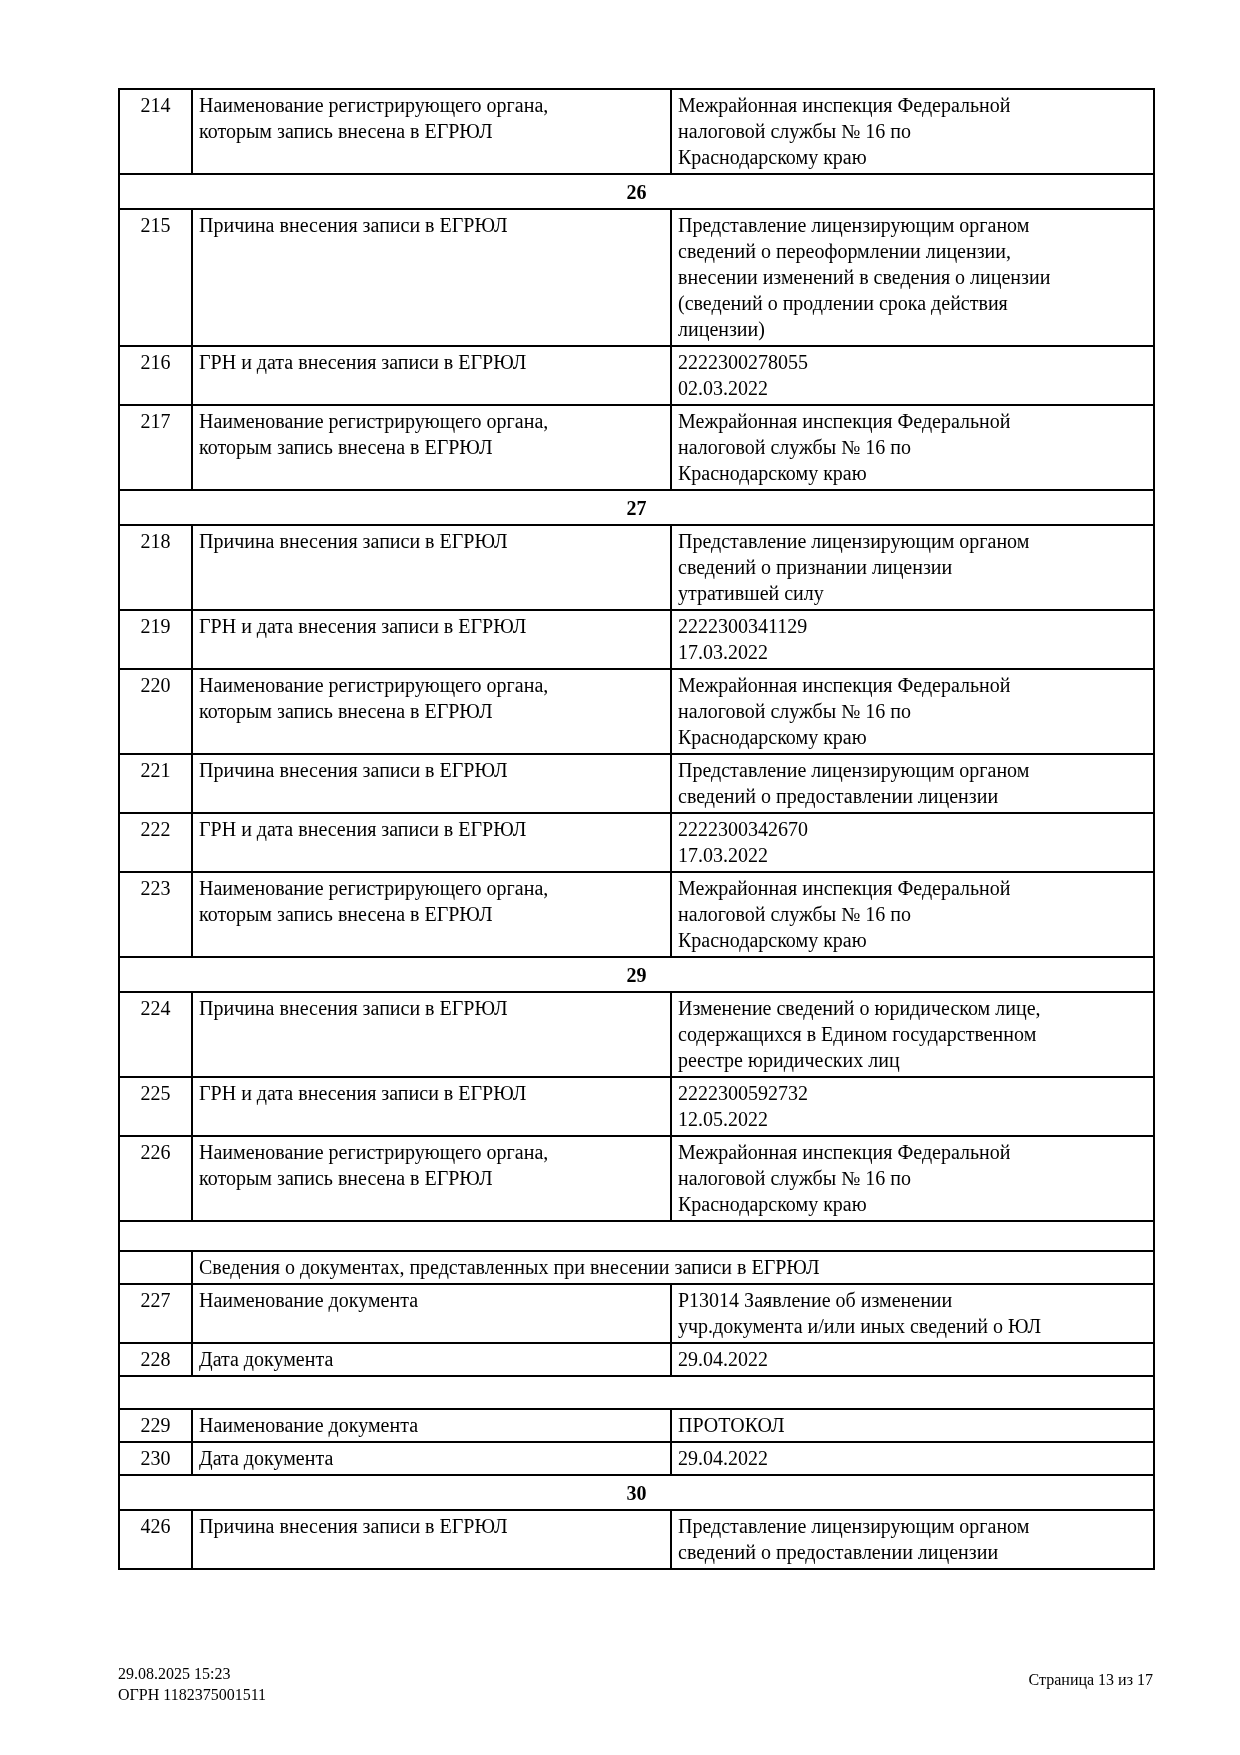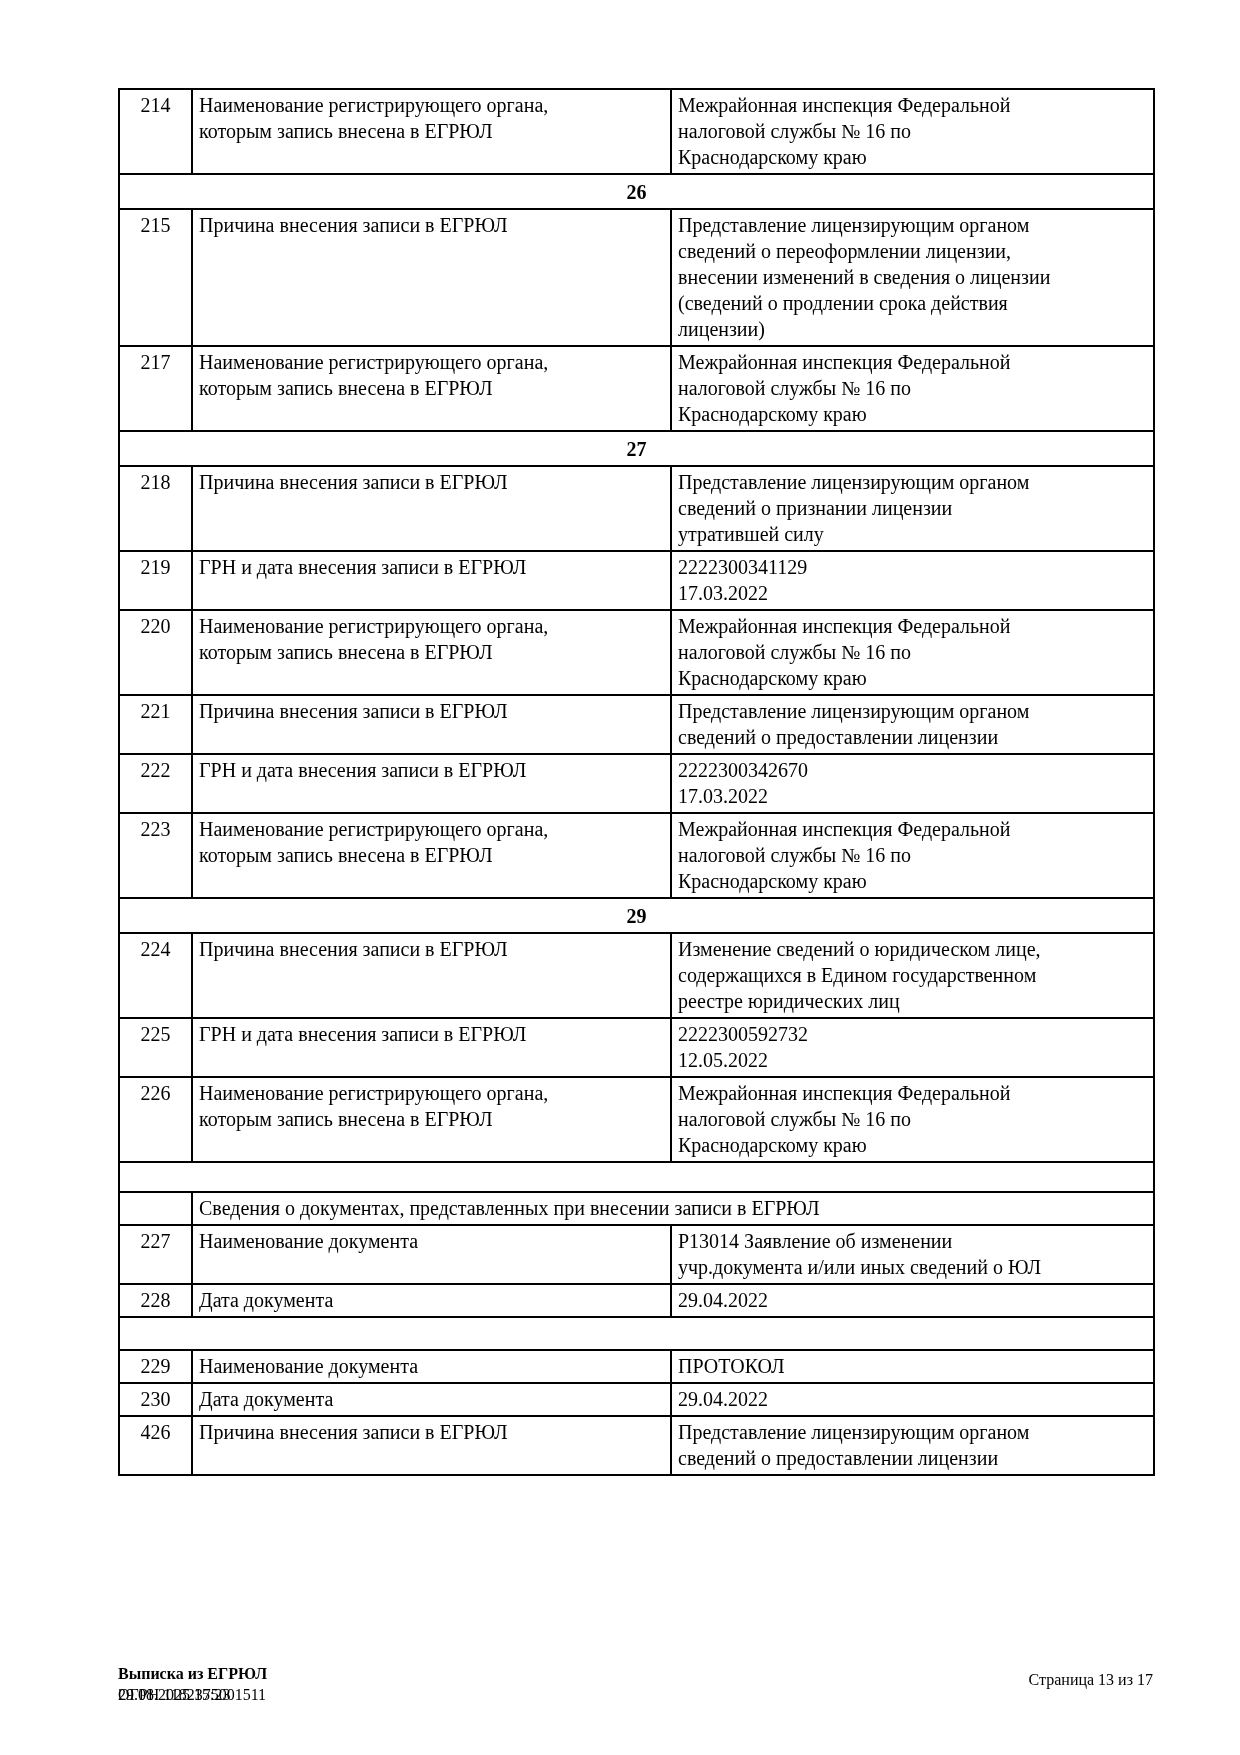--- a/index.html
+++ b/index.html
@@ -100,20 +100,26 @@
         <tr>
           <td class="num">215</td>
           <td class="attr">Причина внесения записи в ЕГРЮЛ</td>
           <td class="val">Представление лицензирующим органом
 сведений о переоформлении лицензии,
 внесении изменений в сведения о лицензии
 (сведений о продлении срока действия
 лицензии)</td>
         </tr>
         <tr>
+          <td class="num">216</td>
+          <td class="attr">ГРН и дата внесения записи в ЕГРЮЛ</td>
+          <td class="val">2222300278055
+02.03.2022</td>
+        </tr>
+        <tr>
           <td class="num">217</td>
           <td class="attr">Наименование регистрирующего органа,
 которым запись внесена в ЕГРЮЛ</td>
           <td class="val">Межрайонная инспекция Федеральной
 налоговой службы № 16 по
 Краснодарскому краю</td>
         </tr>
         <tr>
           <td colspan="3" class="section">27</td>
         </tr>
@@ -207,30 +213,32 @@
           <td class="num">229</td>
           <td class="attr">Наименование документа</td>
           <td class="val">ПРОТОКОЛ</td>
         </tr>
         <tr>
           <td class="num">230</td>
           <td class="attr">Дата документа</td>
           <td class="val">29.04.2022</td>
         </tr>
         <tr>
+          <td colspan="3" class="section">30</td>
+        </tr>
+        <tr>
           <td class="num">426</td>
           <td class="attr">Причина внесения записи в ЕГРЮЛ</td>
           <td class="val">Представление лицензирующим органом
 сведений о предоставлении лицензии</td>
         </tr>
       </tbody>
   </table>
 
   <div class="footer">
     <div class="f-left">
-      <div class="f-title">Выписка из ЕГРЮЛ</div>
       <div class="f-datetime">29.08.2025 15:23</div>
     </div>
     <div class="f-center">ОГРН 1182375001511</div>
     <div class="f-right">Страница 13 из 17</div>
   </div>
 
 </div>
 
 </body></html>

